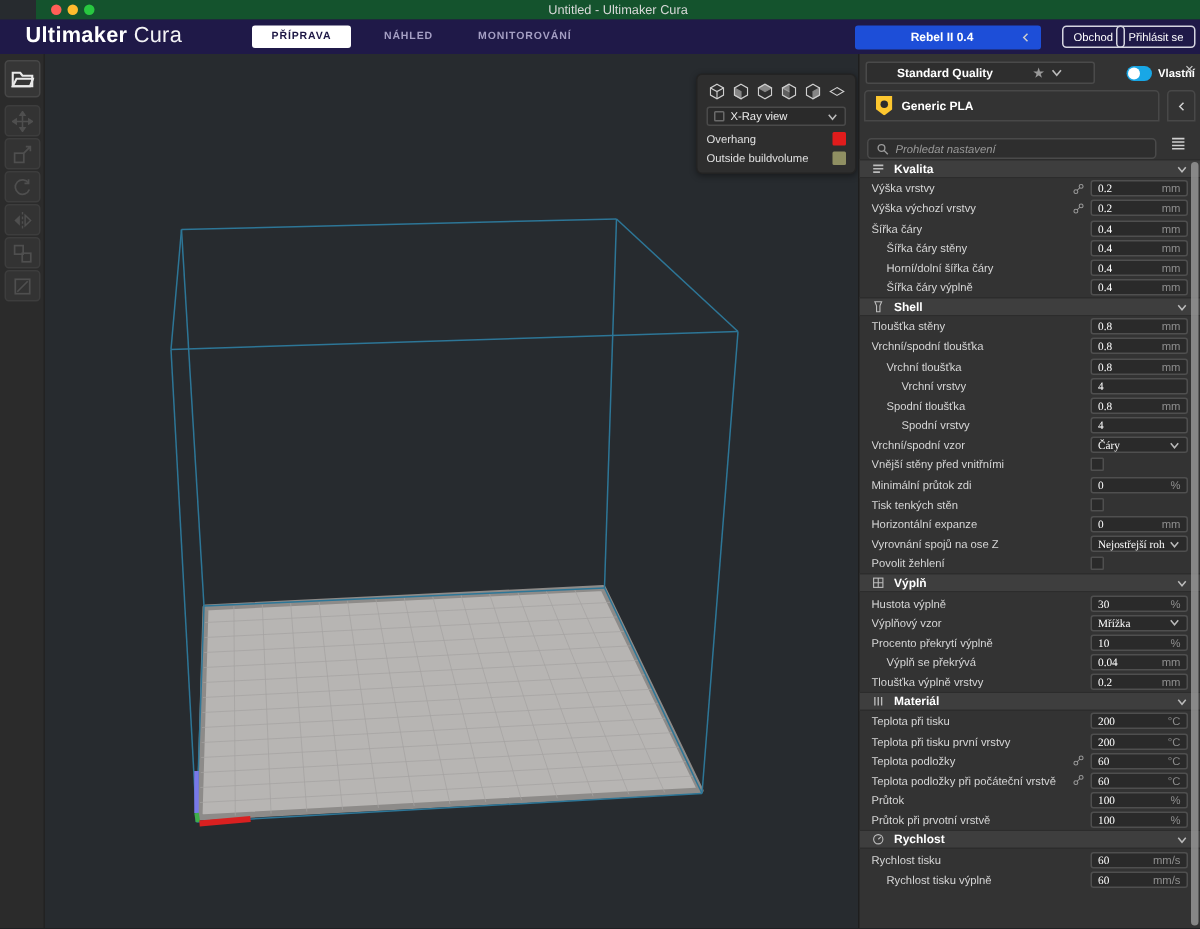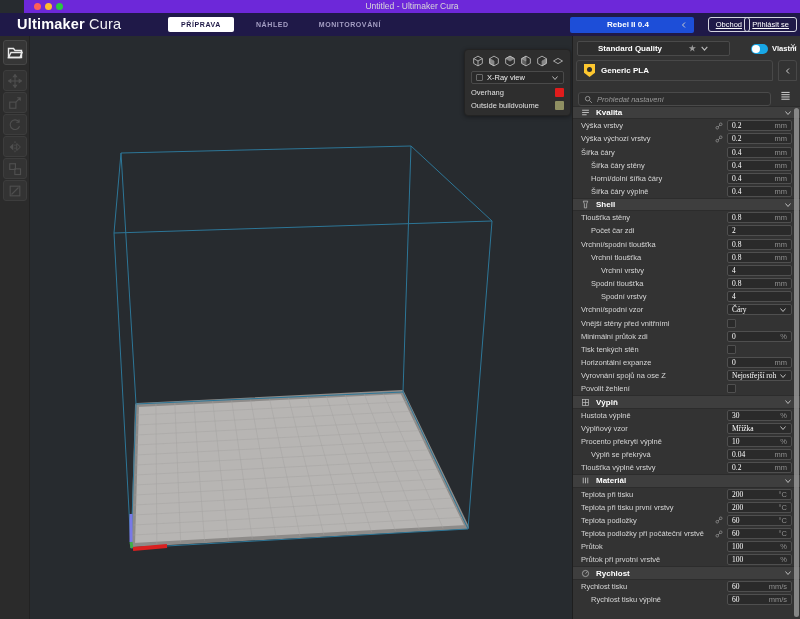--- a/index.html
+++ b/index.html
@@ -1,35 +1,35 @@
 <!DOCTYPE html>
 <html><head>
 <meta charset="utf-8">
 <style>
   * { margin:0; padding:0; box-sizing:border-box; }
   body { font-family:"Liberation Sans", sans-serif; background:#111; }
   .screen { position:relative; width:800px; height:619px; overflow:hidden; background:#272b2f; }
 
   
-  .titlebar { position:absolute; top:0; left:0; right:0; height:13px; background:#6d28d9;margin-left:24px; }
+  .titlebar { position:absolute; top:0; left:0; right:0; height:13px; background:#14532d;margin-left:24px; }
   .lights { position:absolute; left:10px; top:3px; display:flex; gap:4px; }
   .light { width:7px; height:7px; border-radius:50%; }
   .titlebar .title { position:absolute; left:0; right:0; top:1px; text-align:center; font-size:8.5px; color:#d9d9d9; }
 
   
   .header { position:absolute; top:13px; left:0; right:0; height:23px; background:#1f1948; }
   .logo { position:absolute; left:17px; top:3px; font-size:14.5px; color:#fff; letter-spacing:0.2px; }
   .logo .b { font-weight:700; }
   .logo .l { font-weight:400; opacity:0.95; }
   .tabs { position:absolute; left:168px; top:2px; height:19px; display:flex; gap:14px; align-items:center; }
   .tab { font-size:7px; font-weight:700; letter-spacing:0.6px; color:#a59fc4; padding:4px 8px; border-radius:2px; cursor:default; }
   .tab.active { background:#ffffff; color:#1d1745; padding:4px 13px; }
   .printer { position:absolute; left:570px; top:3.5px; width:124px; height:16px; background:#1d4ed8; border-radius:2px; display:flex; align-items:center; padding:0 6px; }
   .printer .pname { flex:1; text-align:center; color:#fff; font-size:8px; font-weight:700; }
-  .hbtn { position:absolute; top:4px; height:15px; border:1px solid #d5d5e0; border-radius:3px; background:transparent; color:#fff; font-size:7.5px; padding:0 7px; display:flex; align-items:center;text-decoration:underline; }
+  .hbtn { position:absolute; top:4px; height:15px; border:1px solid #d5d5e0; border-radius:3px; background:transparent; color:#fff; font-size:7.5px; padding:0 7px; display:flex; align-items:center; }
   .hbtn.shop { right:50px; }
   .hbtn.signin { right:3px; }
 
   
   .main { position:absolute; top:36px; left:0; right:0; bottom:0; }
 
   
   .ltoolbar { position:absolute; left:0; top:0; bottom:0; width:30px; background:#2b2b2b; border-right:1px solid #222; }
   .tbtn { position:absolute; left:3px; width:24px; height:21px; border-radius:3px; background:#333333; border:1px solid #3d3d3d; display:flex; align-items:center; justify-content:center; color:#4f4f4f; }
   .tbtn.first { height:25px; color:#e9e9e9; background:#363636; border-color:#474747; }
@@ -454,27 +454,20 @@
               </svg>
             </span>
           </div>
           <div class="srow">
             <span class="slabel">Tloušťka stěny</span>
             <span class="sval">
               <span class="v">0.8</span>
               <span class="u">mm</span>
             </span>
           </div>
-          <div class="srow ind1">
-            <span class="slabel">Počet čar zdi</span>
-            <span class="sval">
-              <span class="v">2</span>
-              <span class="u"></span>
-            </span>
-          </div>
           <div class="srow">
             <span class="slabel">Vrchní/spodní tloušťka</span>
             <span class="sval">
               <span class="v">0.8</span>
               <span class="u">mm</span>
             </span>
           </div>
           <div class="srow ind1">
             <span class="slabel">Vrchní tloušťka</span>
             <span class="sval">

